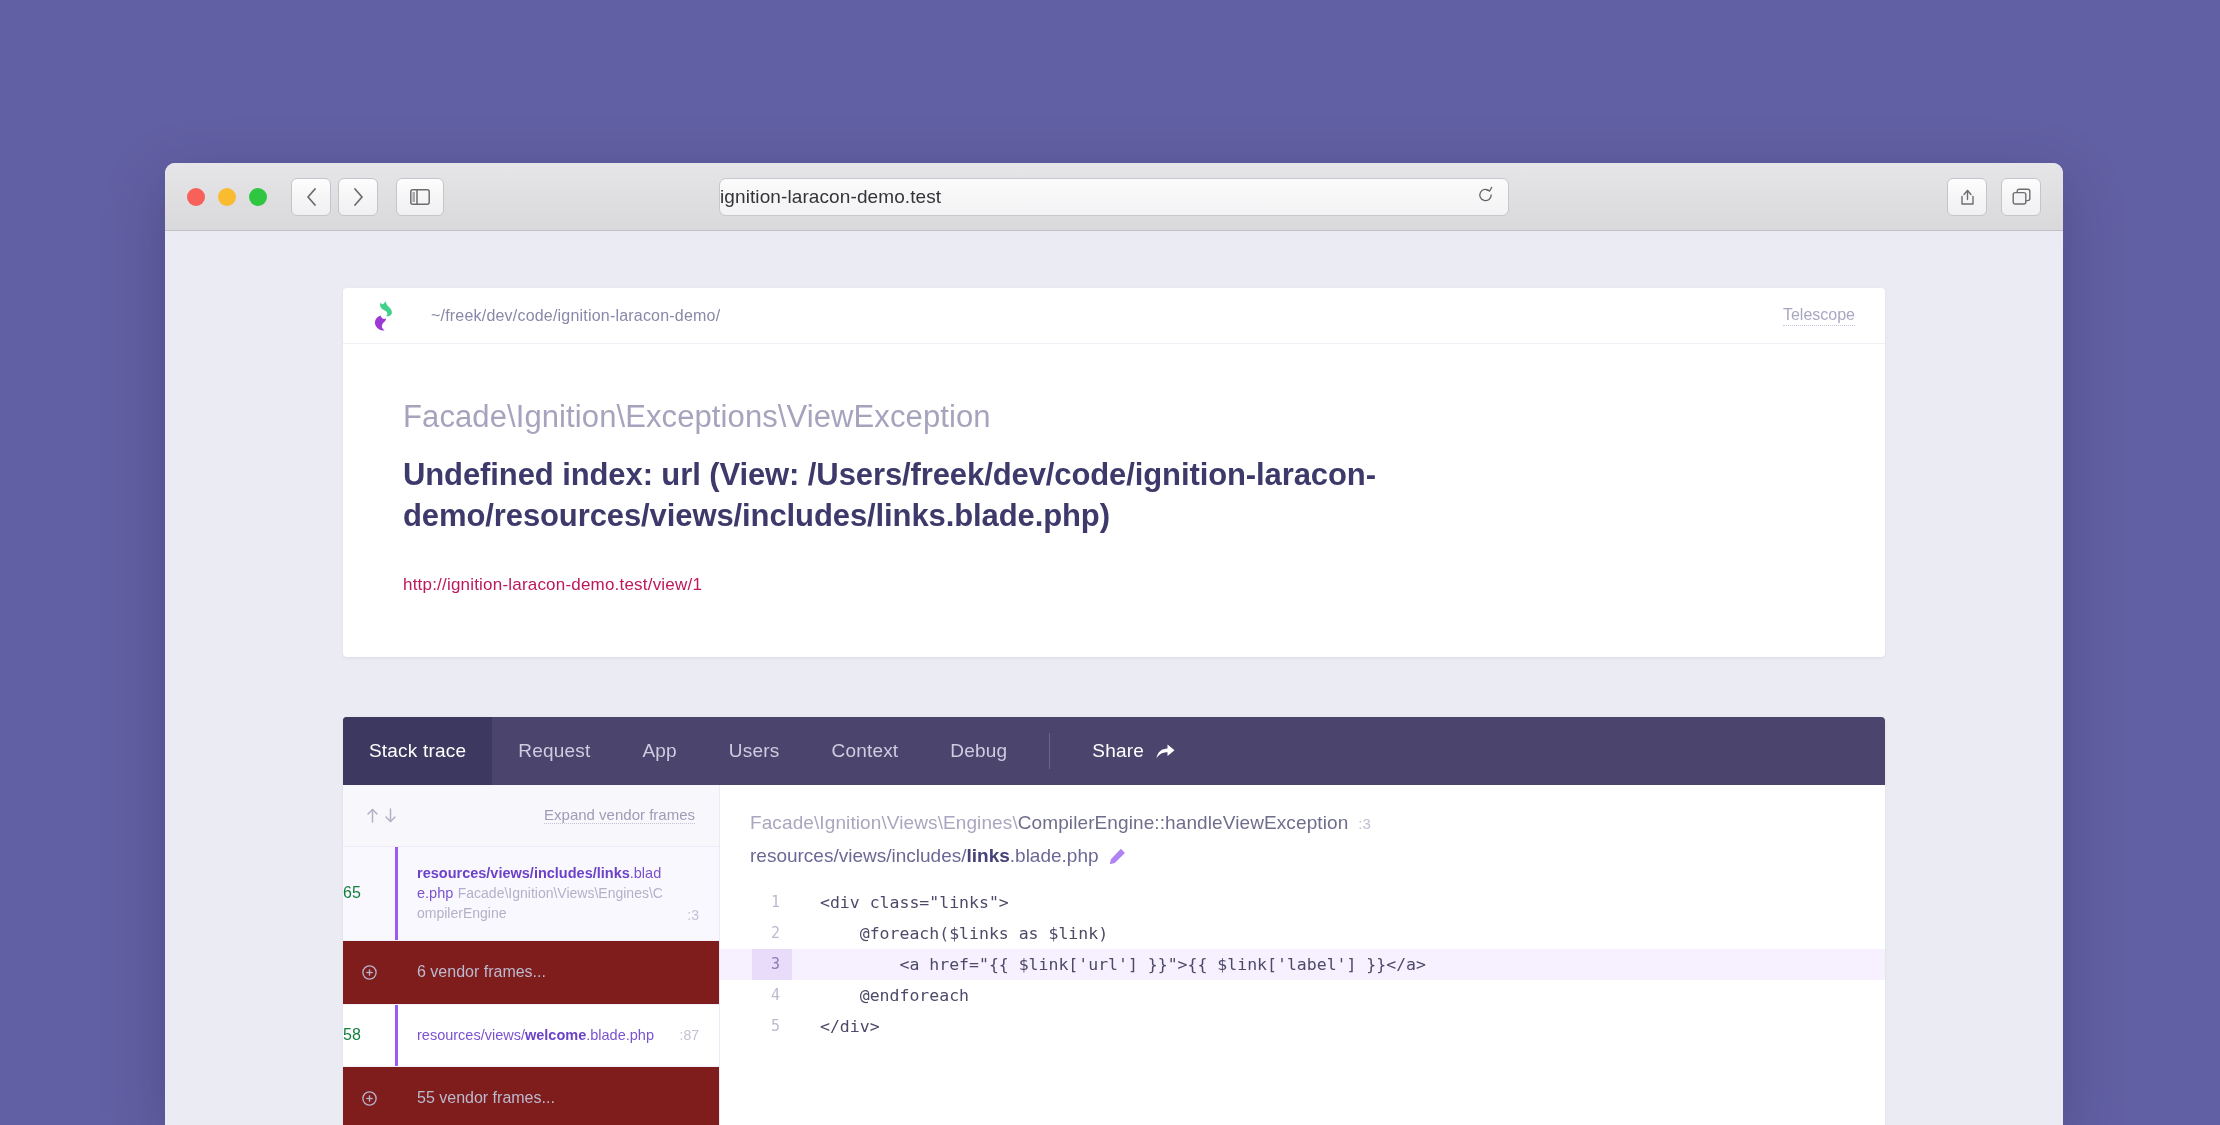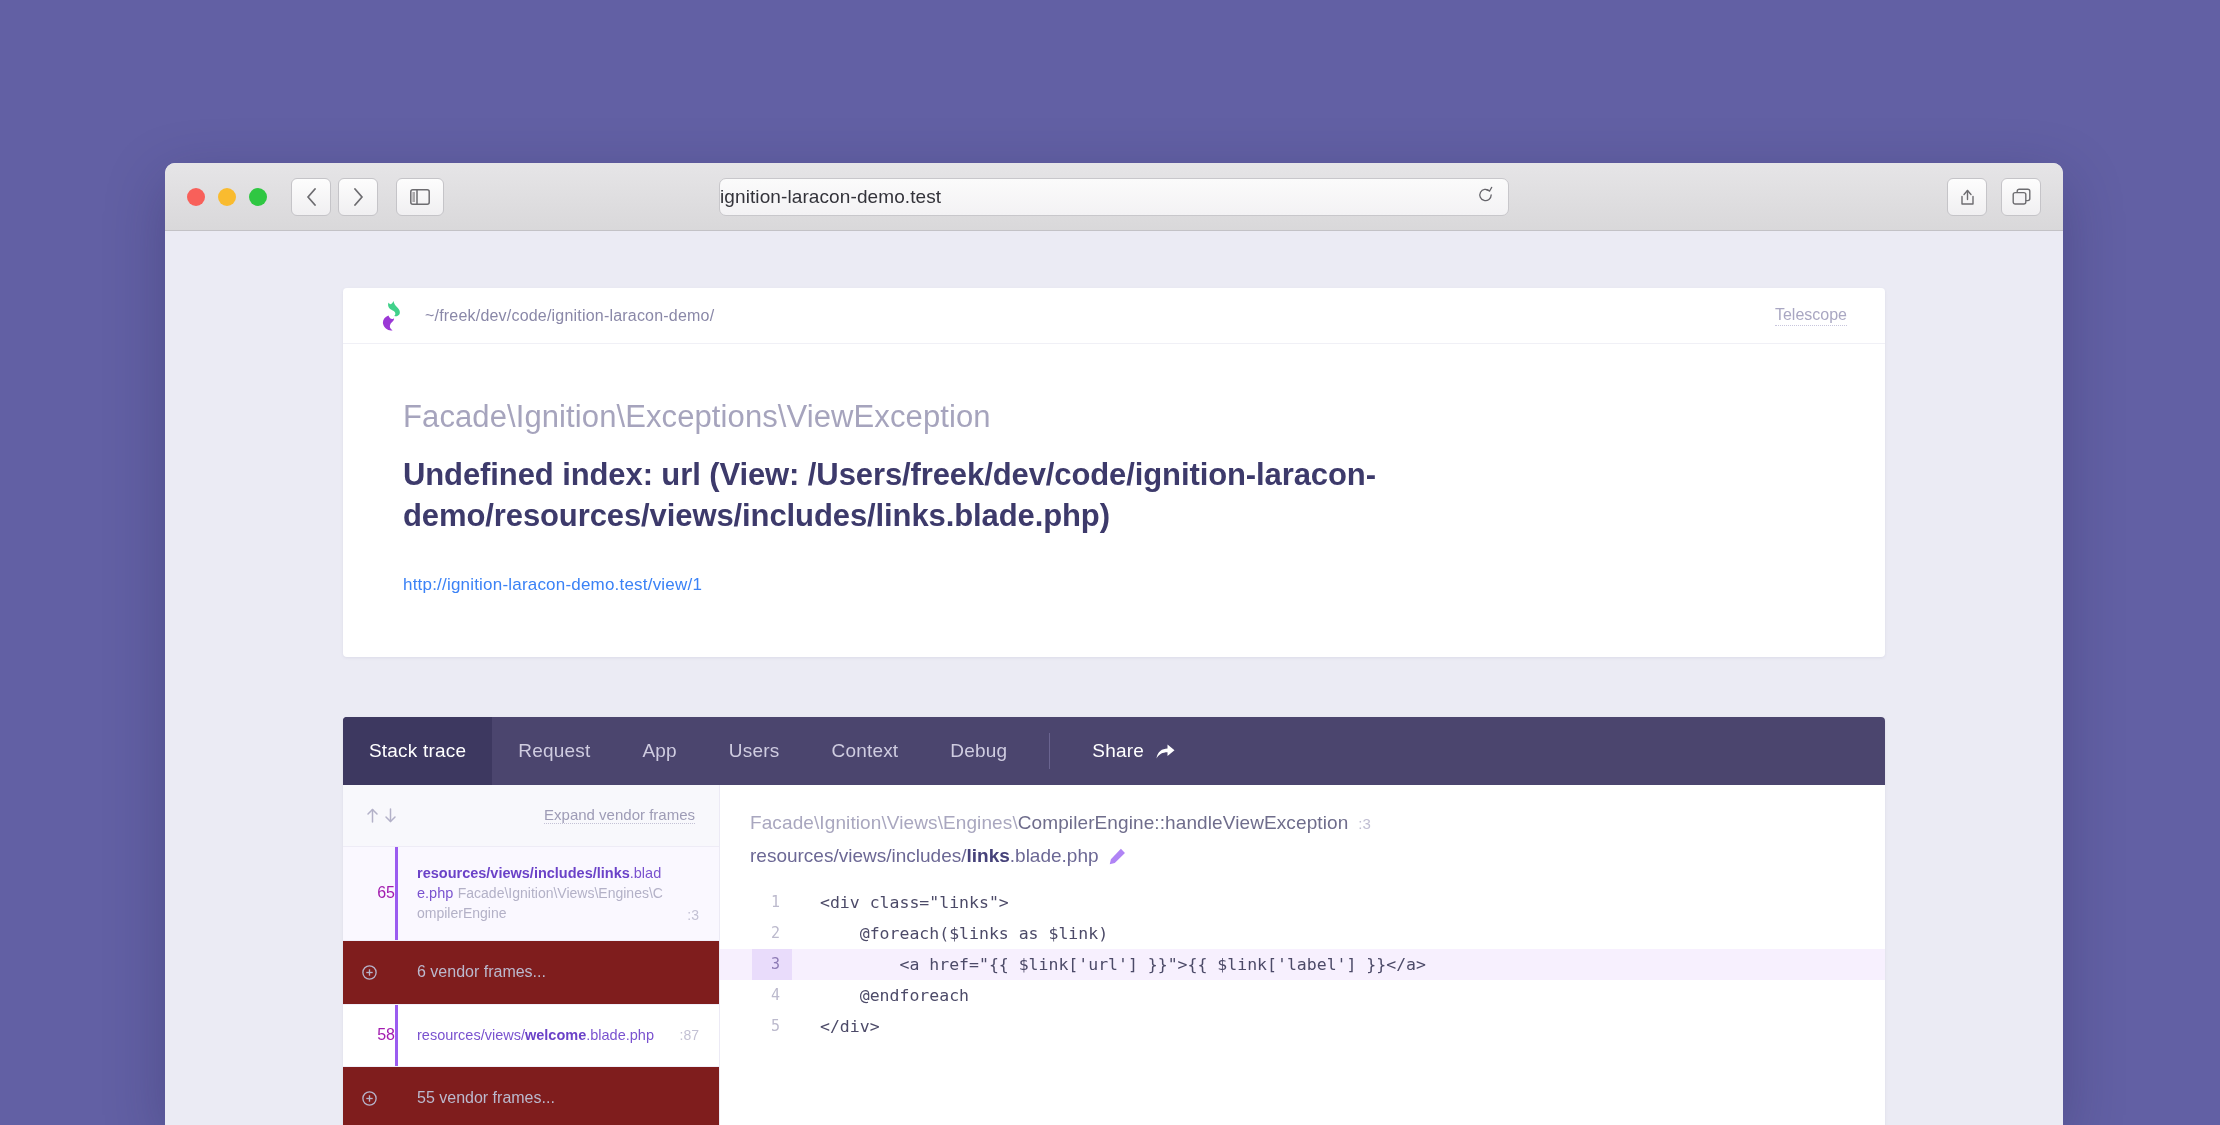--- a/index.html
+++ b/index.html
@@ -110,22 +110,23 @@
 
   .header-card {
     margin-top: 57px;
     padding: 0;
   }
 
   .header-bar {
     display: flex;
     align-items: center;
     height: 56px;
-    padding: 0 38px;
+    padding: 0 30px;
     border-bottom: 1px solid #f0f0f6;
+    gap: 14px;
   }
 
   .logo-flame { width: 22px; height: 30px; margin-right: 22px; flex: none; }
 
   .project-path {
     font-size: 16px;
     color: #8a88a8;
     letter-spacing: 0.2px;
     flex: 1;
   }
@@ -153,21 +154,21 @@
     color: #3d3a6b;
     font-weight: 700;
     line-height: 1.32;
     max-width: 1000px;
     letter-spacing: -0.1px;
   }
 
   .exception-url {
     margin-top: 38px;
     font-size: 17px;
-    color: #3b82f6;
+    color: #be185d;
     letter-spacing: 0.2px;
   }
 
   
   .trace-card {
     margin-top: 60px;
     border-radius: 4px 4px 0 0;
     overflow: hidden;
     background: #fff;
   }
@@ -242,23 +243,23 @@
     left: 52px;
     top: 0; bottom: 0;
     width: 3px;
     background: #9b5cf0;
   }
   .frame.active-mark { background: #fff; }
 
   .frame-num {
     width: 52px;
     flex: none;
-    text-align: right;
+    text-align: left;
     font-size: 16px;
-    color: #a21caf;
+    color: #15803d;
   }
   .frame-icon {
     width: 52px;
     flex: none;
     display: flex;
     align-items: center;
     justify-content: center;
     color: #b6b4cb;
   }
   .frame-info { flex: 1; padding: 16px 18px 16px 22px; min-width: 0; }

